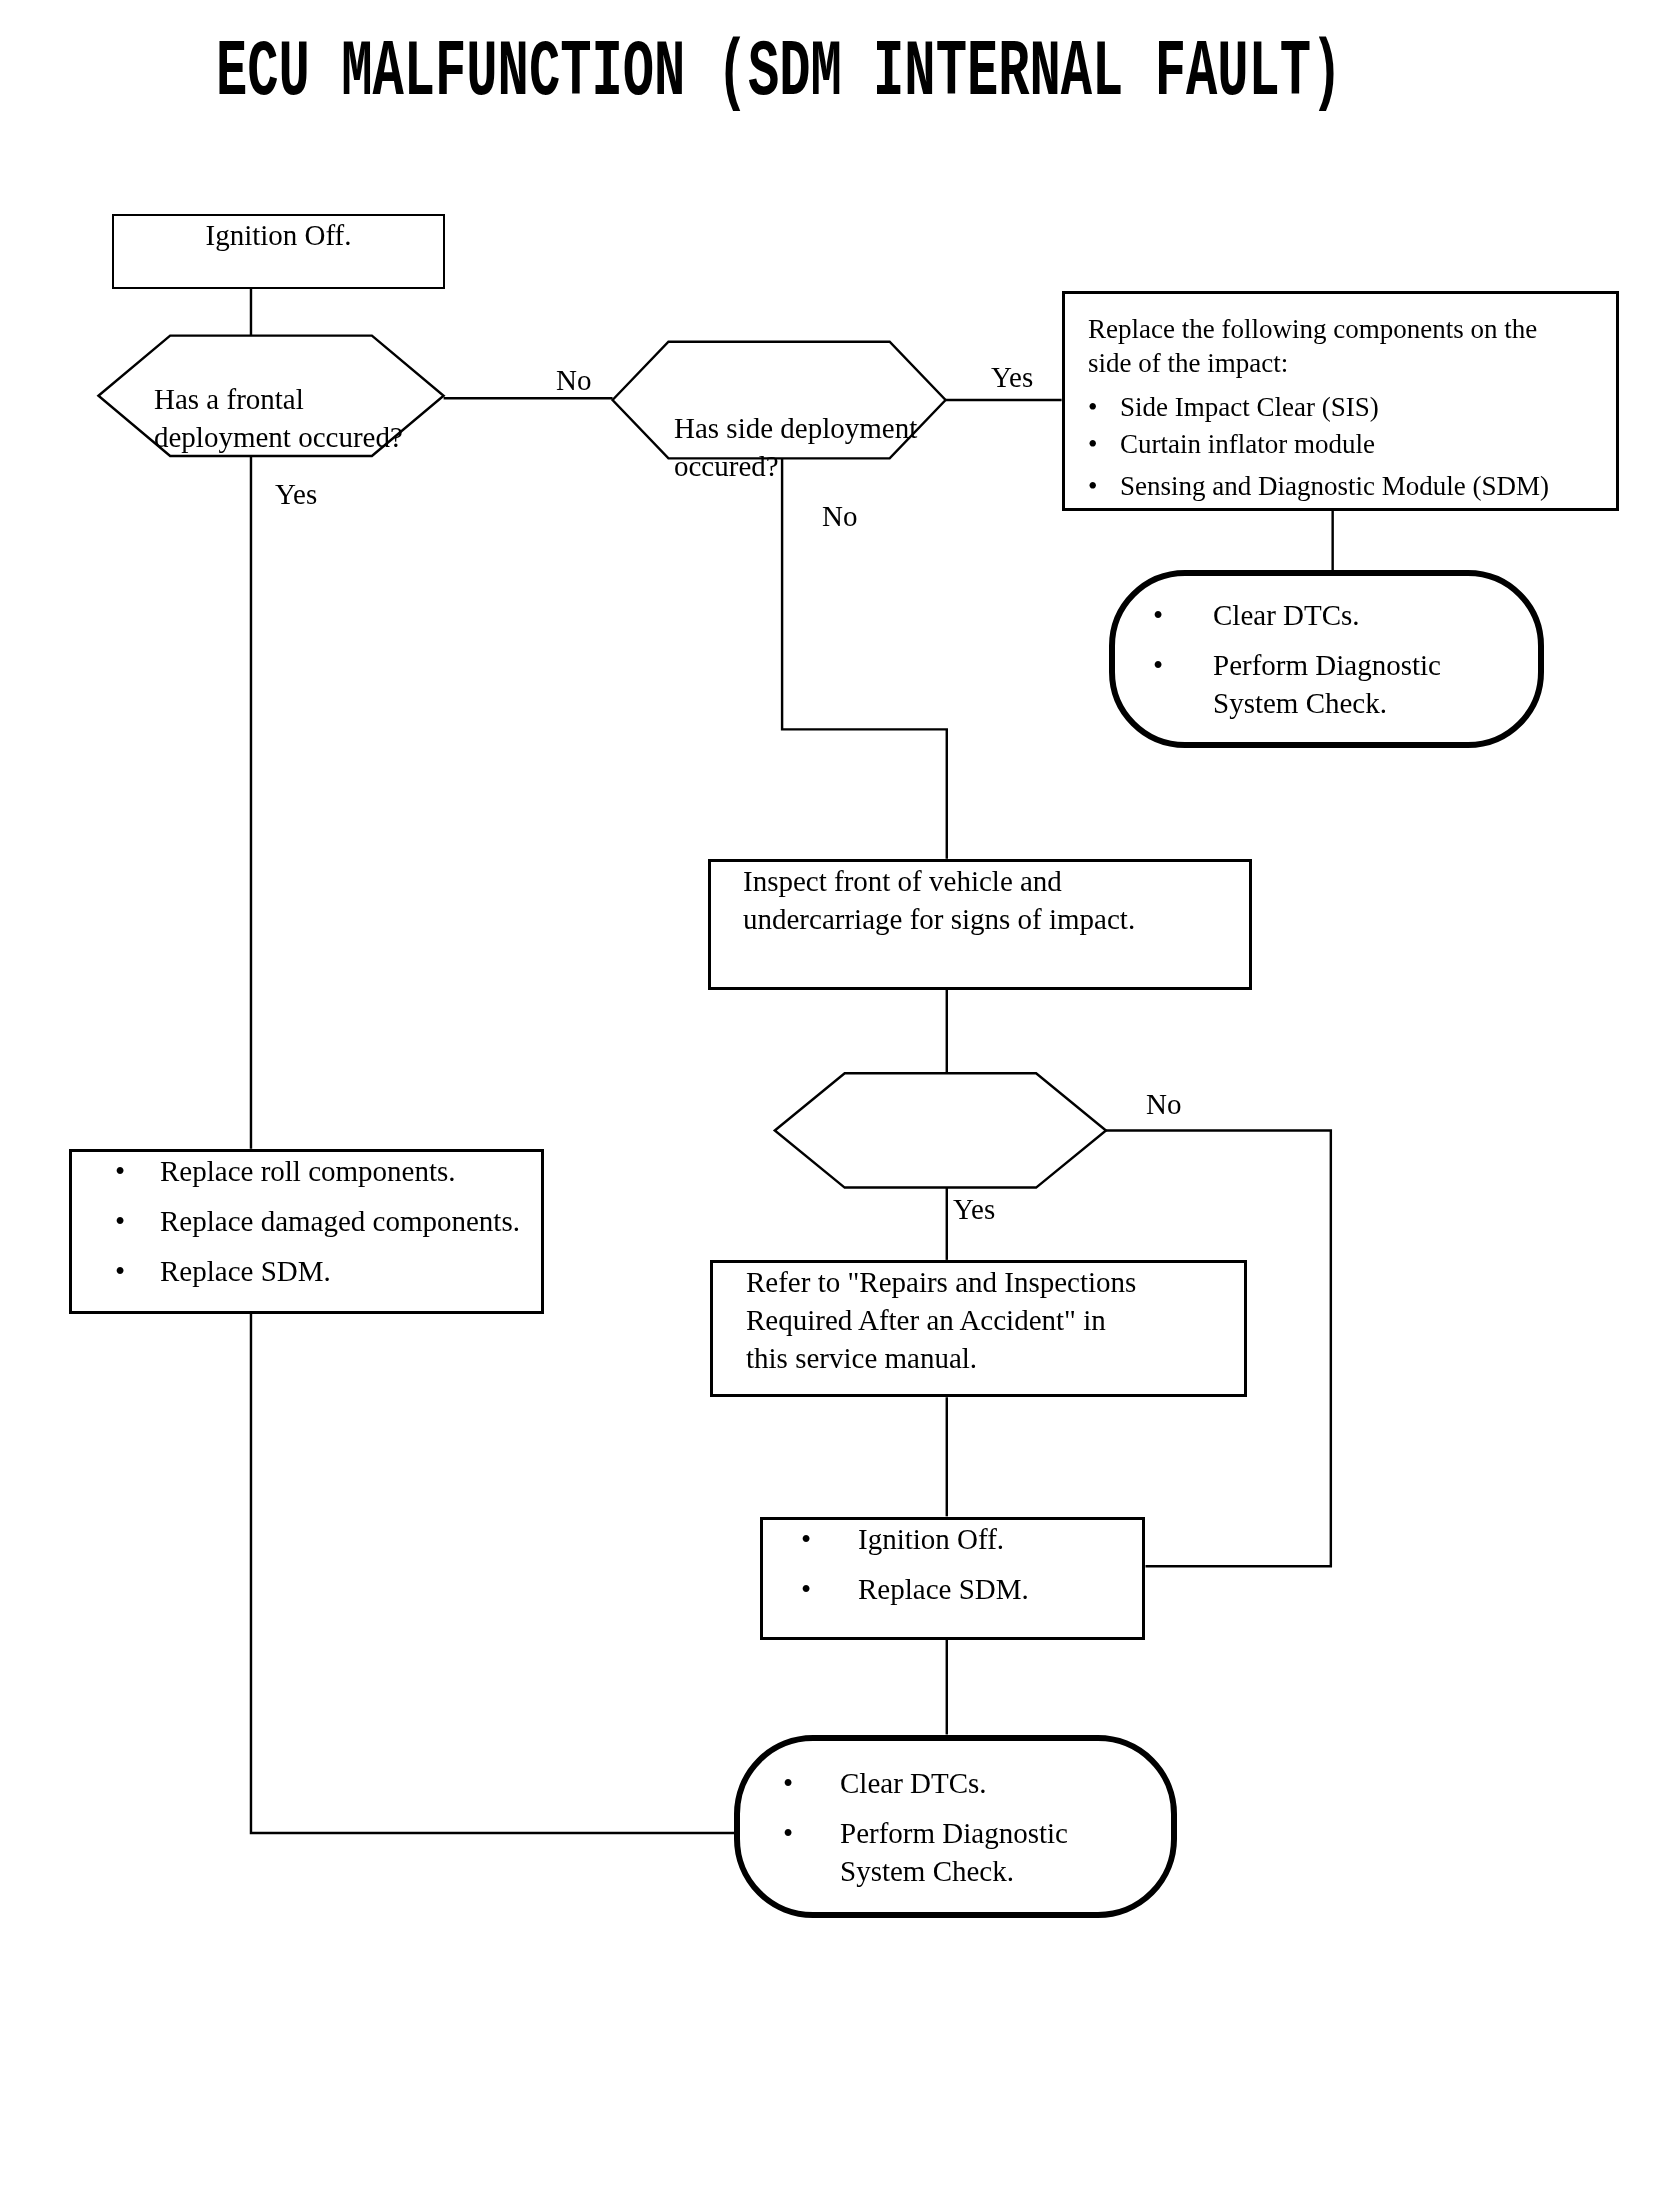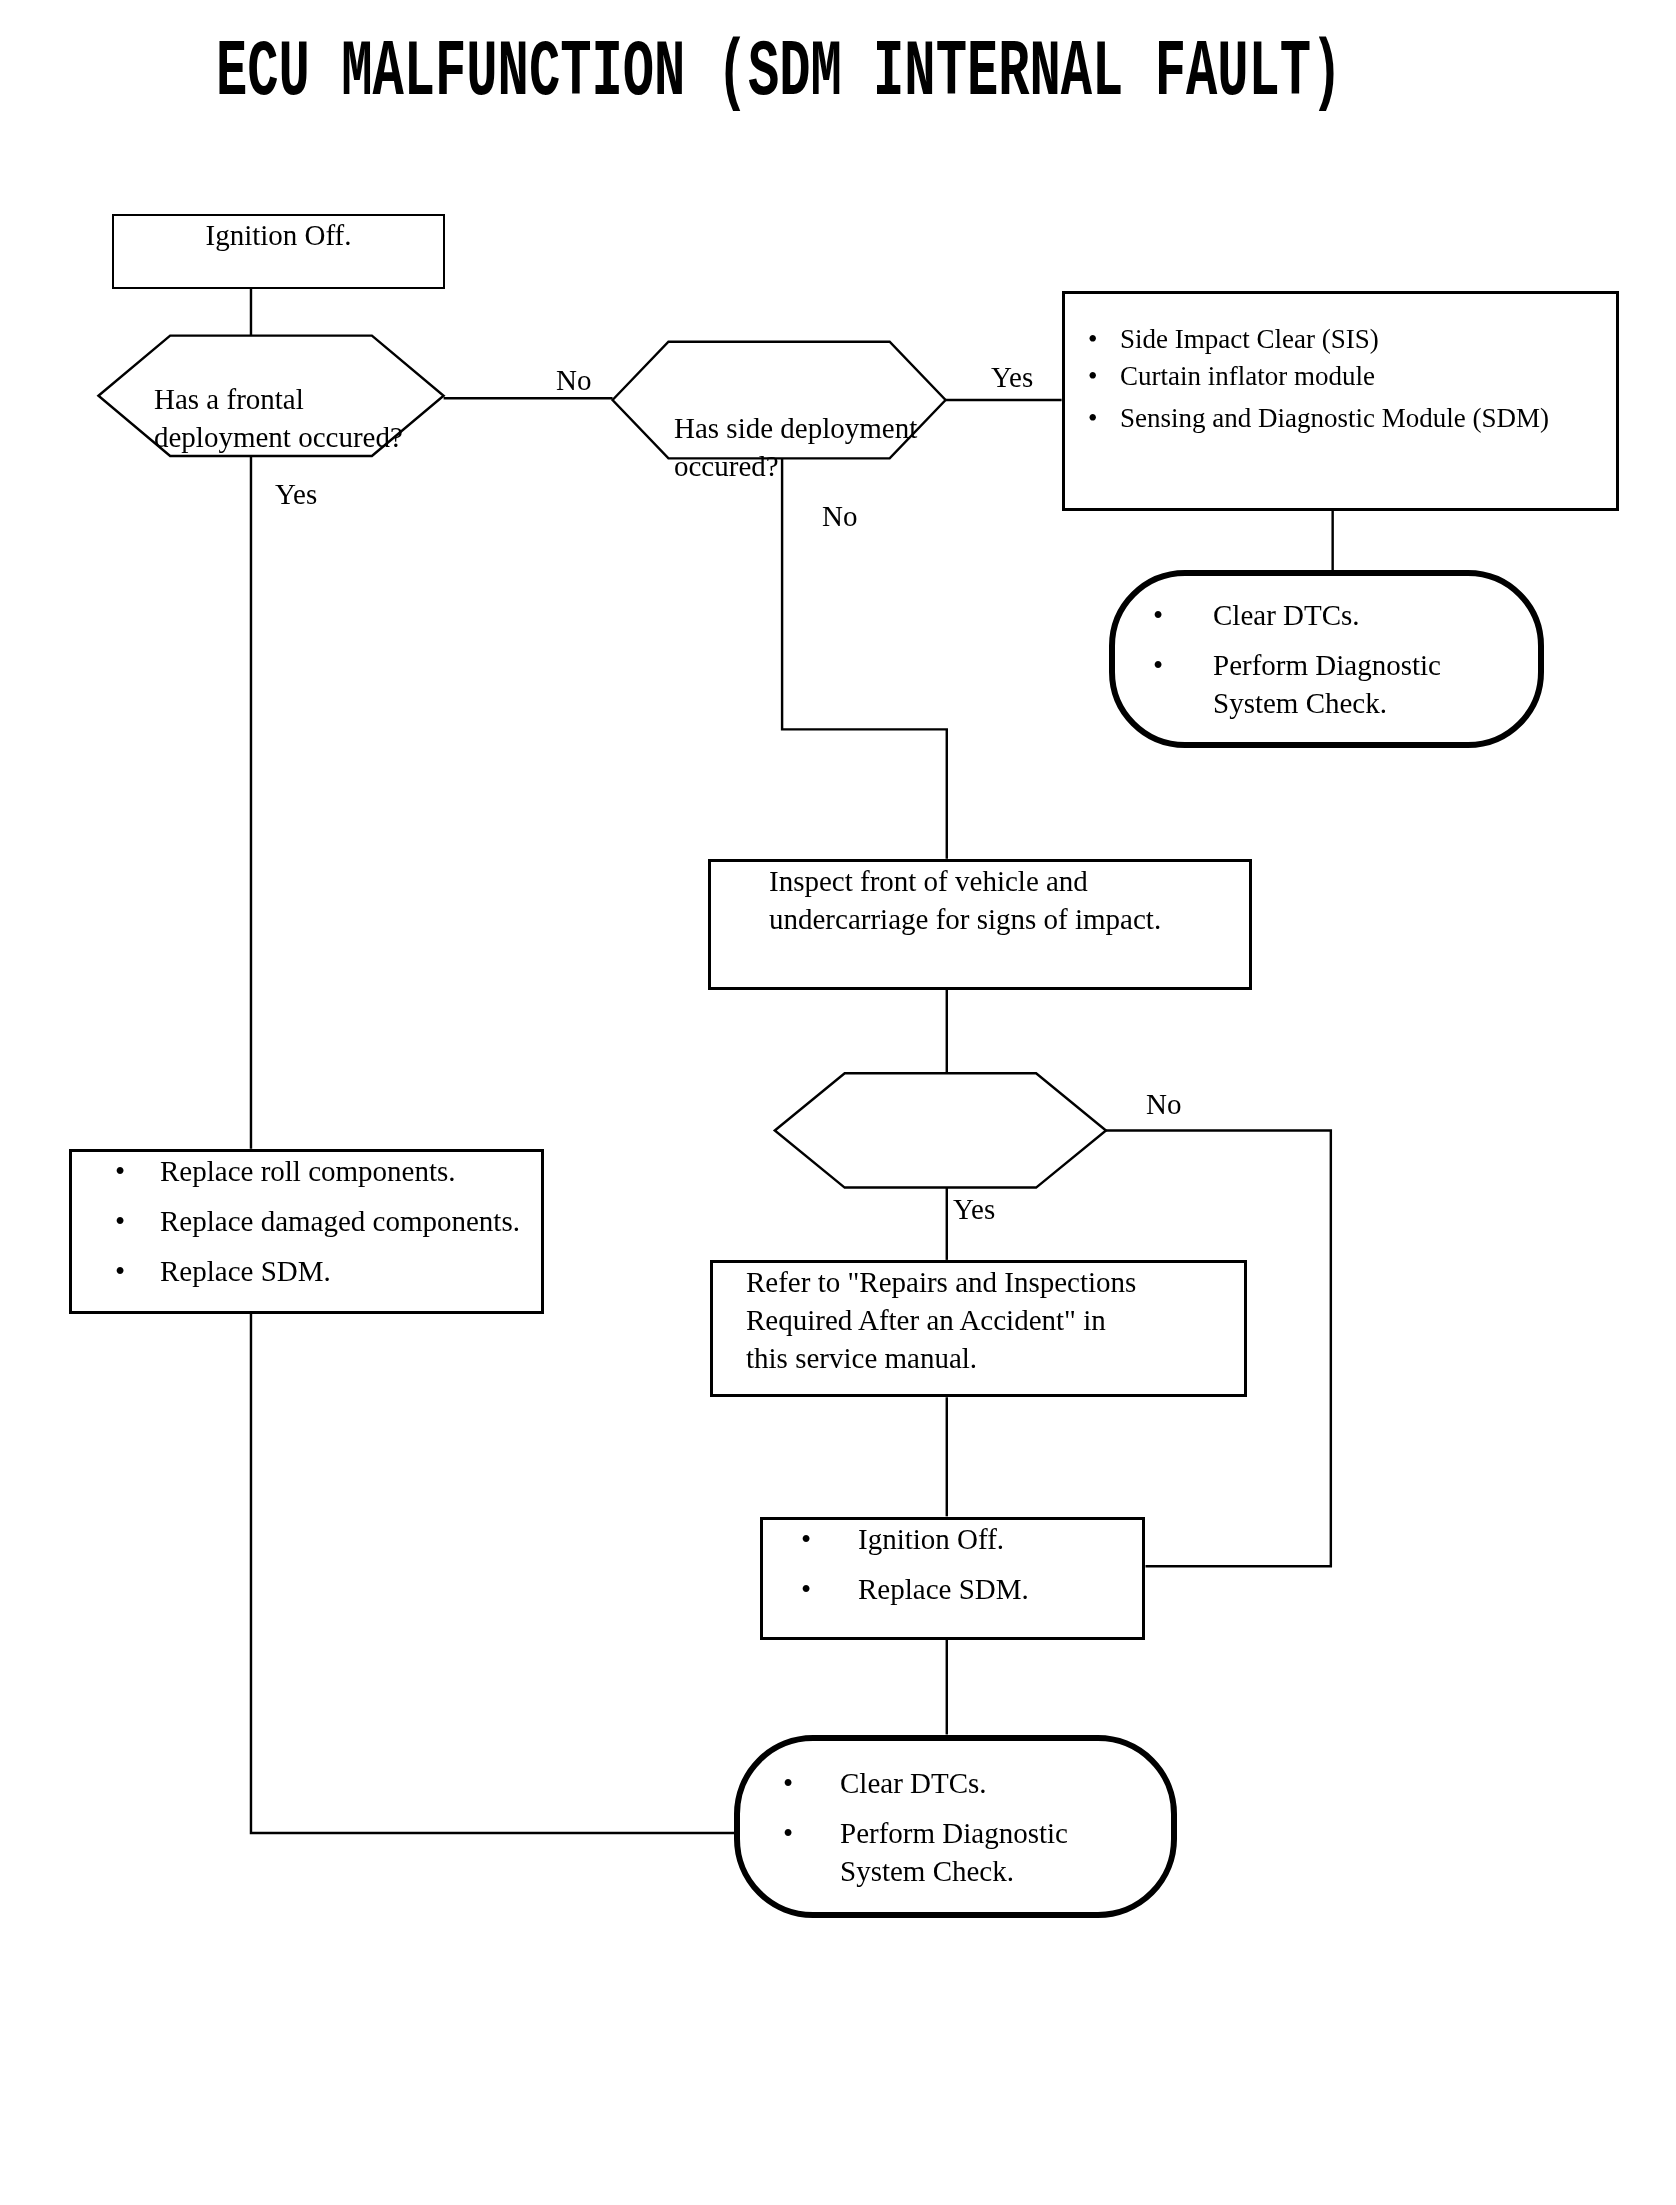--- a/index.html
+++ b/index.html
@@ -77,20 +77,22 @@
     <div class="t48">Has a frontal
 deployment occured?</div>
   </div>
 
   <div class="hexlabel" style="left:613px; top:342px; width:333px; height:117px; padding-left:61px;margin-top:26px;">
     <div class="t48">Has side deployment
 occured?</div>
   </div>
 
   <div class="box" style="left:1062px; top:291px; width:557px; height:220px; padding:18px 18px 14.6px 23px; justify-content:flex-start;">
+    <div class="t45">Replace the following components on the
+side of the impact:</div>
     <div style="margin-top:9.7px;">
       <div class="brow t45" style="margin-top:0;">
         <span class="dot" style="width:32px;">•</span>
         <span class="btxt">Side Impact Clear (SIS)</span>
       </div>
       <div class="brow t45" style="margin-top:3.6px;">
         <span class="dot" style="width:32px;">•</span>
         <span class="btxt">Curtain inflator module</span>
       </div>
       <div class="brow t45" style="margin-top:7.3px;">
@@ -105,21 +107,21 @@
       <span class="dot" style="width:60px;">•</span>
       <span class="btxt">Clear DTCs.</span>
     </div>
     <div class="brow t48">
       <span class="dot" style="width:60px;">•</span>
       <span class="btxt">Perform Diagnostic
 System Check.</span>
     </div>
   </div>
 
-  <div class="box" style="left:708px; top:859px; width:544px; height:131px; padding-left:58px;">
+  <div class="box" style="left:708px; top:859px; width:544px; height:131px; padding-left:32px;">
     <div class="t48">Inspect front of vehicle and
 undercarriage for signs of impact.</div>
   </div>
 
 
   <div class="box" style="left:710px; top:1260px; width:537px; height:137px; padding-left:33px;">
     <div class="t48">Refer to "Repairs and Inspections
 Required After an Accident" in
 this service manual.</div>
   </div>

